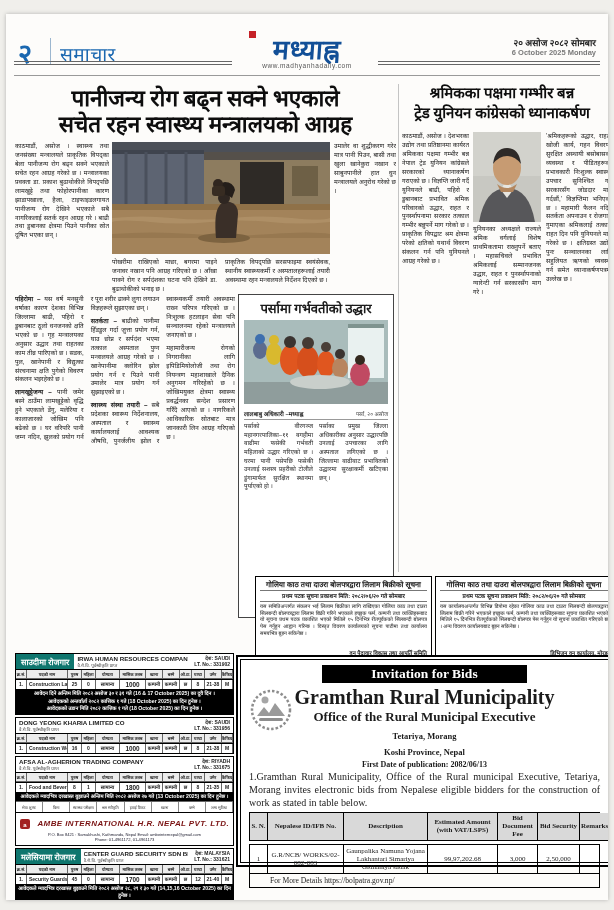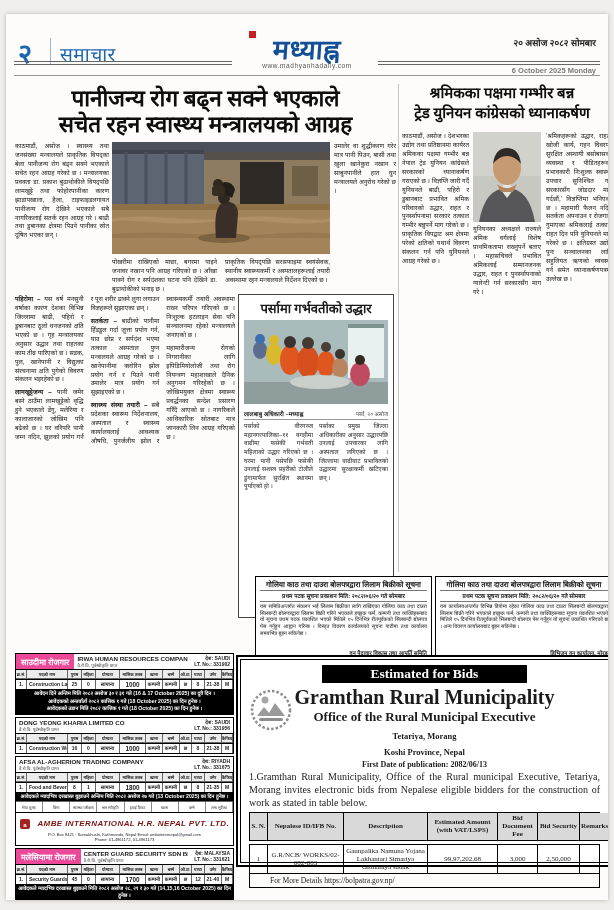--- a/index.html
+++ b/index.html
@@ -9,21 +9,21 @@
   .abs{position:absolute;}
   
   .pageno{left:12px;top:20px;font-size:27px;font-weight:800;color:#1a67b0;}
   .hdiv{left:44px;top:24px;width:1px;height:26px;background:#9bb6cf;}
   .section{left:54px;top:27px;font-size:19px;color:#1a67b0;letter-spacing:.5px;}
   .logo-wrap{left:0;right:0;top:16px;text-align:center;}
   .logo{font-size:27px;font-weight:800;color:#124f97;letter-spacing:.5px;display:inline-block;transform:skewX(-4deg);}
   .logo-accent{left:243px;top:17px;width:7px;height:7px;background:#c52127;}
   .logo-url{left:0;right:0;top:48px;text-align:center;font-size:6.5px;color:#555;letter-spacing:.6px;}
   .date-np{right:12px;top:22px;font-size:9px;font-weight:800;color:#222;text-align:right;}
-  .date-en{right:12px;top:52px;font-size:7.5px;font-weight:800;color:#7a7a7a;text-align:left;}
+  .date-en{right:12px;top:34px;font-size:7.5px;font-weight:800;color:#7a7a7a;text-align:left;}
   .rule{background:#666;height:1px;}
   .rule2{background:#999;height:1px;}
   
   .h1{left:9px;top:72px;width:381px;text-align:center;font-weight:800;font-size:22.5px;line-height:1.16;color:#0d0d0d;font-family:"Liberation Serif","DejaVu Serif",serif;}
   .h2{left:396px;top:70px;width:200px;text-align:center;font-weight:800;font-size:15px;line-height:1.3;color:#0d0d0d;font-family:"Liberation Serif","DejaVu Serif",serif;}
   
   .bt{font-size:6.3px;line-height:1.42;text-align:justify;color:#1c1c1c;overflow:hidden;}
   .bt b{font-weight:800;}
   .cols3{column-count:3;column-gap:7px;}
   .cols2{column-count:2;column-gap:8px;}
@@ -39,21 +39,21 @@
   
   .notice{top:562px;height:80px;border:1px solid #000;box-sizing:border-box;padding:2px 4px;background:#fff;}
   .ntitle{font-size:7.3px;font-weight:800;text-align:center;}
   .nsub{font-size:5.8px;font-weight:800;text-align:center;border-top:.5px solid #777;border-bottom:.5px solid #777;padding:1px 0;margin:1px 0;}
   .nbody{font-size:5.1px;line-height:1.32;text-align:justify;height:46px;overflow:hidden;}
   .nsign{font-size:5.6px;font-weight:800;text-align:right;}
   
   .adzone{left:9px;top:639px;width:219px;}
   .ad{border:1.5px solid #000;background:#fff;margin-bottom:2px;}
   .adhead{display:flex;align-items:stretch;}
-  .adlabel{background:#ec4899;color:#fff;font-weight:800;font-size:8px;padding:2px 5px;display:flex;align-items:center;white-space:nowrap;}
+  .adlabel{background:#0f766e;color:#fff;font-weight:800;font-size:8px;padding:2px 5px;display:flex;align-items:center;white-space:nowrap;}
   .adco{flex:1;padding:1px 3px;min-width:0;}
   .adco .nm{font-size:6.2px;font-weight:800;white-space:nowrap;overflow:hidden;}
   .adco .sub{font-size:4.4px;color:#444;white-space:nowrap;overflow:hidden;}
   .adright{text-align:right;padding:1px 3px;font-size:5px;font-weight:800;white-space:nowrap;}
   .adgrid{display:grid;grid-template-columns:11px 1fr 14px 14px 24px 26px 17px 17px 12px 13px 17px 11px;border-top:1px solid #000;}
   .adgrid span{border-right:.5px solid #666;border-bottom:.5px solid #666;font-size:4.3px;text-align:center;padding:1px 0;overflow:hidden;white-space:nowrap;}
   .adgrid.hd span{background:#ececec;font-weight:700;}
   .adgrid.vals span{font-size:5px;font-weight:700;border-bottom:none;}
   .adgrid.vals span:nth-child(2){text-align:left;padding-left:2px;}
   .adgrid.vals span:nth-child(6){font-size:6.4px;font-weight:800;}
@@ -410,21 +410,21 @@
           </div>
       <div class="band">
             <div>आवेदकले म्यादभित्र दरखास्त बुझाउने मिति २०८२ असोज २८, २९ र ३० गते (14,15,16 October 2025) का दिन हुनेछ ।</div>
           </div>
 
     </div>
   </div>
 
   <div class="abs bids">
     <div class="bids-in">
-      <div class="btitle">Estimated for Bids</div>
+      <div class="btitle">Invitation for Bids</div>
       <svg class="abs emblem" width="44" height="44" viewBox="0 0 44 44">
         <circle cx="22" cy="22" r="19" fill="none" stroke="#8d8d8d" stroke-width="2.5" stroke-dasharray="2.5,2"></circle>
         <path d="M8 28 l7 -9 l5 6 l6 -10 l10 13 z" fill="#9a9a9a"></path>
         <circle cx="16" cy="12" r="3.5" fill="#a6a6a6"></circle>
         <rect x="10" y="30" width="24" height="3" rx="1.5" fill="#8d8d8d"></rect>
       </svg>
       <div class="muni">Gramthan Rural Municipality</div>
       <div class="office">Office of the Rural Municipal Executive</div>
       <div class="bsm">Tetariya, Morang</div>
       <div class="bsm">Koshi Province, Nepal</div>

